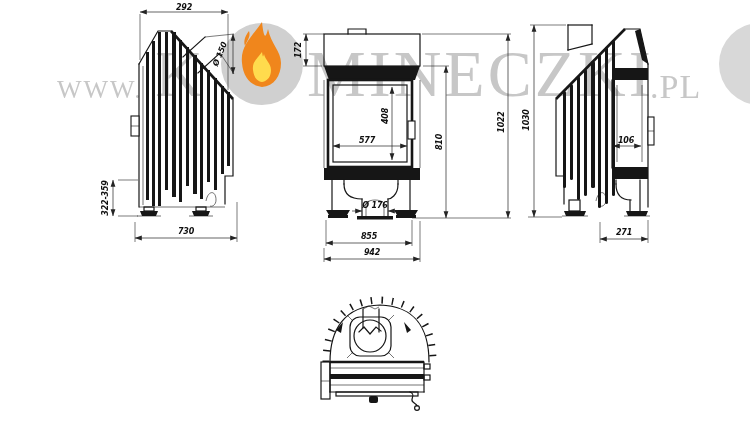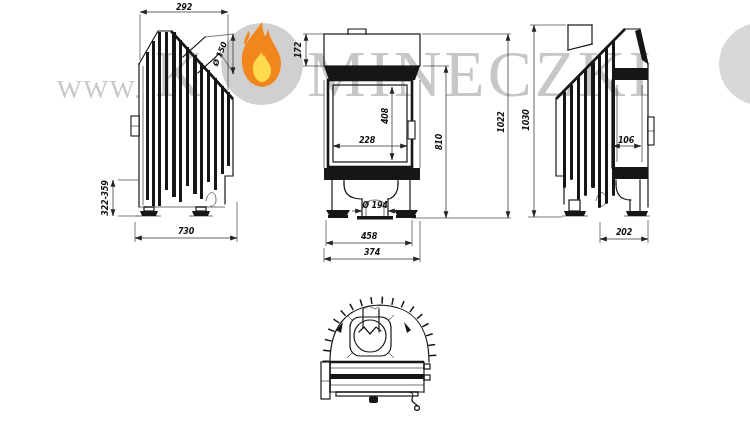--- a/index.html
+++ b/index.html
@@ -43,20 +43,21 @@
                C281 51 271 44 268 29 C266 37 264 41 262 22 Z" fill="#f0861c"></path>
       <path d="M249 31 C251 37 247 40 245 46 C243 40 246 35 249 31 Z" fill="#f0861c"></path>
       <path d="M262 52 C257 59 252 62 253 70 C254 78 257 81 262 82 C268 81 271 76 271 70
                C271 63 265 60 264 54 C263 57 263 58 262 52 Z" fill="#ffdb4d"></path>
     </g>
     <circle cx="760" cy="64" r="41" fill="#d8d8d8"></circle>
   </svg>
   <span class="wm-text wm-prefix">WWW.</span>
   <span class="wm-text wm-k">K</span>
   <span class="wm-text wm-rest">MINECZKI</span>
+  <span class="wm-text wm-suffix">.PL</span>
 
   <svg class="draw-svg" width="750" height="422" viewBox="0 0 750 422">
     <defs>
       <marker id="ar" markerUnits="userSpaceOnUse" markerWidth="8" markerHeight="7" refX="6.8" refY="3" orient="auto-start-reverse">
         <path d="M0,0.6 L7,3 L0,5.4 Z" fill="#242424"></path>
       </marker>
     </defs>
 
     <g>
 
@@ -248,25 +249,25 @@
       <circle class="ln" cx="417" cy="408" r="2.4" fill="none"></circle>
     </g>
   </svg>
 
   <span class="dl" style="left:184px;top:6.5px">292</span>
   <span class="dl s" style="left:220px;top:54px">Ø 150</span>
   <span class="dl v" style="left:105px;top:198px">322-359</span>
   <span class="dl" style="left:186px;top:231px">730</span>
 
   <span class="dl v" style="left:298px;top:50px">172</span>
-  <span class="dl" style="left:367px;top:140px">228</span>
+  <span class="dl" style="left:367px;top:140px">577</span>
   <span class="dl v" style="left:385px;top:116px">408</span>
   <span class="dl v" style="left:439px;top:142px">810</span>
   <span class="dl v" style="left:501px;top:122px">1022</span>
-  <span class="dl" style="left:375px;top:205px">Ø 194</span>
-  <span class="dl" style="left:369px;top:236px">458</span>
-  <span class="dl" style="left:372px;top:252px">374</span>
+  <span class="dl" style="left:375px;top:205px">Ø 176</span>
+  <span class="dl" style="left:369px;top:236px">855</span>
+  <span class="dl" style="left:372px;top:252px">942</span>
 
   <span class="dl v" style="left:526px;top:120px">1030</span>
   <span class="dl" style="left:626px;top:140px">106</span>
-  <span class="dl" style="left:624px;top:232px">202</span>
+  <span class="dl" style="left:624px;top:232px">271</span>
 
 </div>
 
 </body></html>

